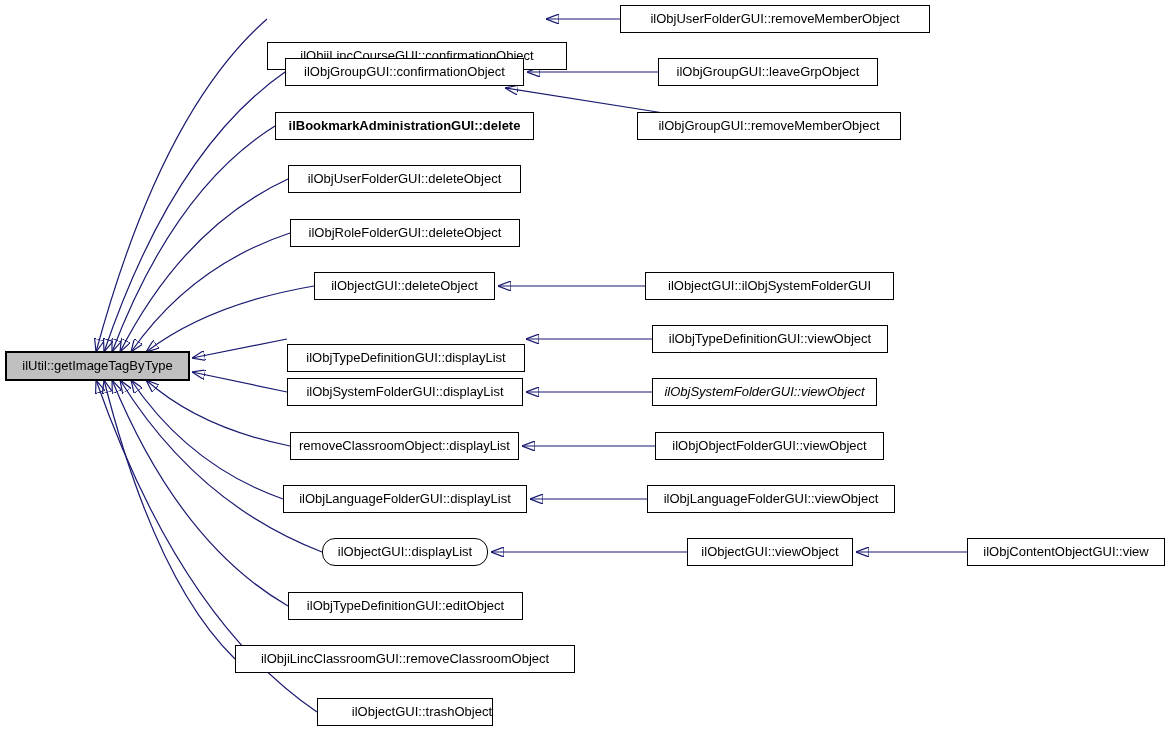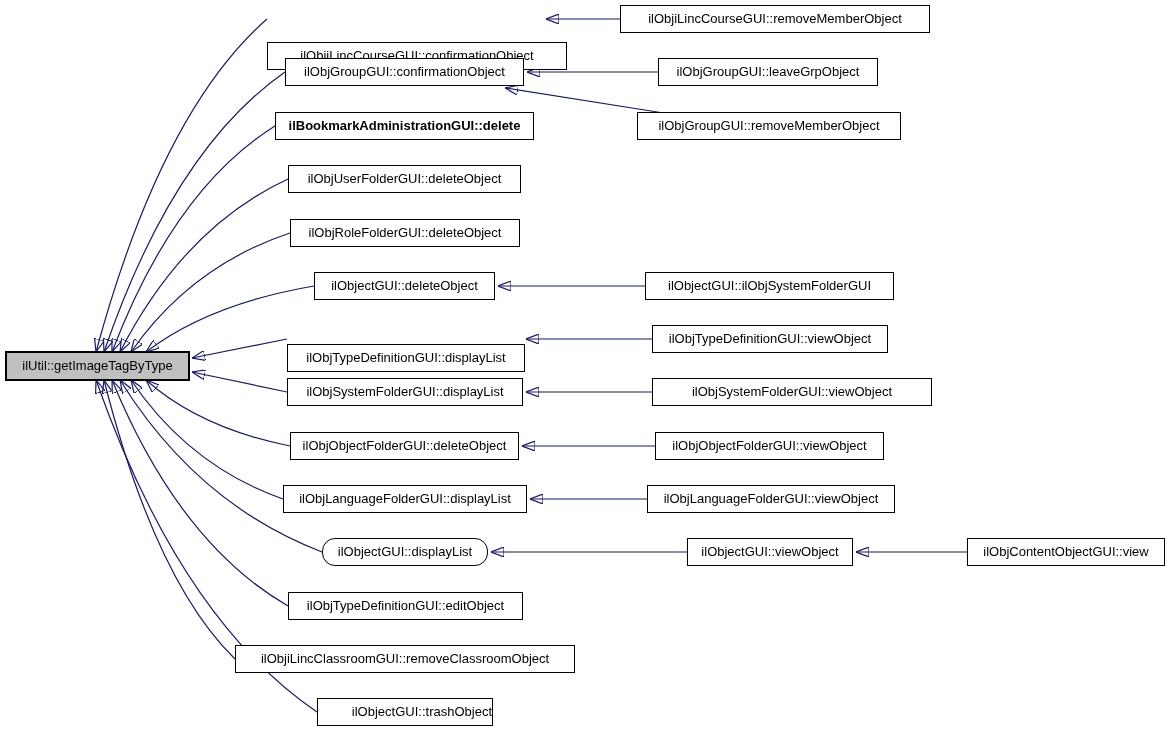--- a/index.html
+++ b/index.html
@@ -55,32 +55,32 @@
   <div class="node focus" style="left:5px;top:351px;width:185px;">ilUtil::getImageTagByType</div>
 
   <div class="node" style="left:267px;top:2px;width:300px;margin-top:40px;">ilObjiLincCourseGUI::confirmationObject</div>
   <div class="node" style="left:285px;top:58px;width:239px;">ilObjGroupGUI::confirmationObject</div>
   <div class="node" style="left:275px;top:112px;width:259px;font-weight:bold;">ilBookmarkAdministrationGUI::delete</div>
   <div class="node" style="left:288px;top:165px;width:233px;">ilObjUserFolderGUI::deleteObject</div>
   <div class="node" style="left:290px;top:219px;width:230px;">ilObjRoleFolderGUI::deleteObject</div>
   <div class="node" style="left:314px;top:272px;width:181px;">ilObjectGUI::deleteObject</div>
   <div class="node" style="left:287px;top:325px;width:238px;margin-top:19px;">ilObjTypeDefinitionGUI::displayList</div>
   <div class="node" style="left:287px;top:378px;width:236px;">ilObjSystemFolderGUI::displayList</div>
-  <div class="node" style="left:290px;top:432px;width:229px;">ilObjObjectFolderGUI::deleteObject</div>
+  <div class="node" style="left:290px;top:432px;width:229px;">removeClassroomObject::displayList</div>
   <div class="node" style="left:283px;top:485px;width:244px;">ilObjLanguageFolderGUI::displayList</div>
   <div class="node" style="left:322px;top:538px;width:166px;border-radius:13px;">ilObjectGUI::displayList</div>
   <div class="node" style="left:288px;top:592px;width:235px;">ilObjTypeDefinitionGUI::editObject</div>
   <div class="node" style="left:235px;top:645px;width:340px;">ilObjiLincClassroomGUI::removeClassroomObject</div>
   <div class="node" style="left:317px;top:698px;width:176px;text-align:right;">ilObjectGUI::trashObject</div>
 
-  <div class="node" style="left:620px;top:5px;width:310px;">ilObjiLincCourseGUI::removeMemberObject</div>
+  <div class="node" style="left:620px;top:5px;width:310px;">ilObjUserFolderGUI::removeMemberObject</div>
   <div class="node" style="left:658px;top:58px;width:220px;">ilObjGroupGUI::leaveGrpObject</div>
   <div class="node" style="left:637px;top:112px;width:264px;">ilObjGroupGUI::removeMemberObject</div>
   <div class="node" style="left:645px;top:272px;width:249px;">ilObjectGUI::ilObjSystemFolderGUI</div>
   <div class="node" style="left:652px;top:325px;width:236px;">ilObjTypeDefinitionGUI::viewObject</div>
-  <div class="node" style="left:652px;top:378px;width:280px;">ilObjSystemFolderGUI::viewObject</div>
+  <div class="node" style="left:652px;top:378px;width:225px;font-style:italic;">ilObjSystemFolderGUI::viewObject</div>
   <div class="node" style="left:655px;top:432px;width:229px;">ilObjObjectFolderGUI::viewObject</div>
   <div class="node" style="left:647px;top:485px;width:248px;">ilObjLanguageFolderGUI::viewObject</div>
   <div class="node" style="left:967px;top:538px;width:198px;">ilObjContentObjectGUI::view</div>
 
   <div class="node" style="left:687px;top:538px;width:166px;">ilObjectGUI::viewObject</div>
 
 </div>
 
 </body></html>

